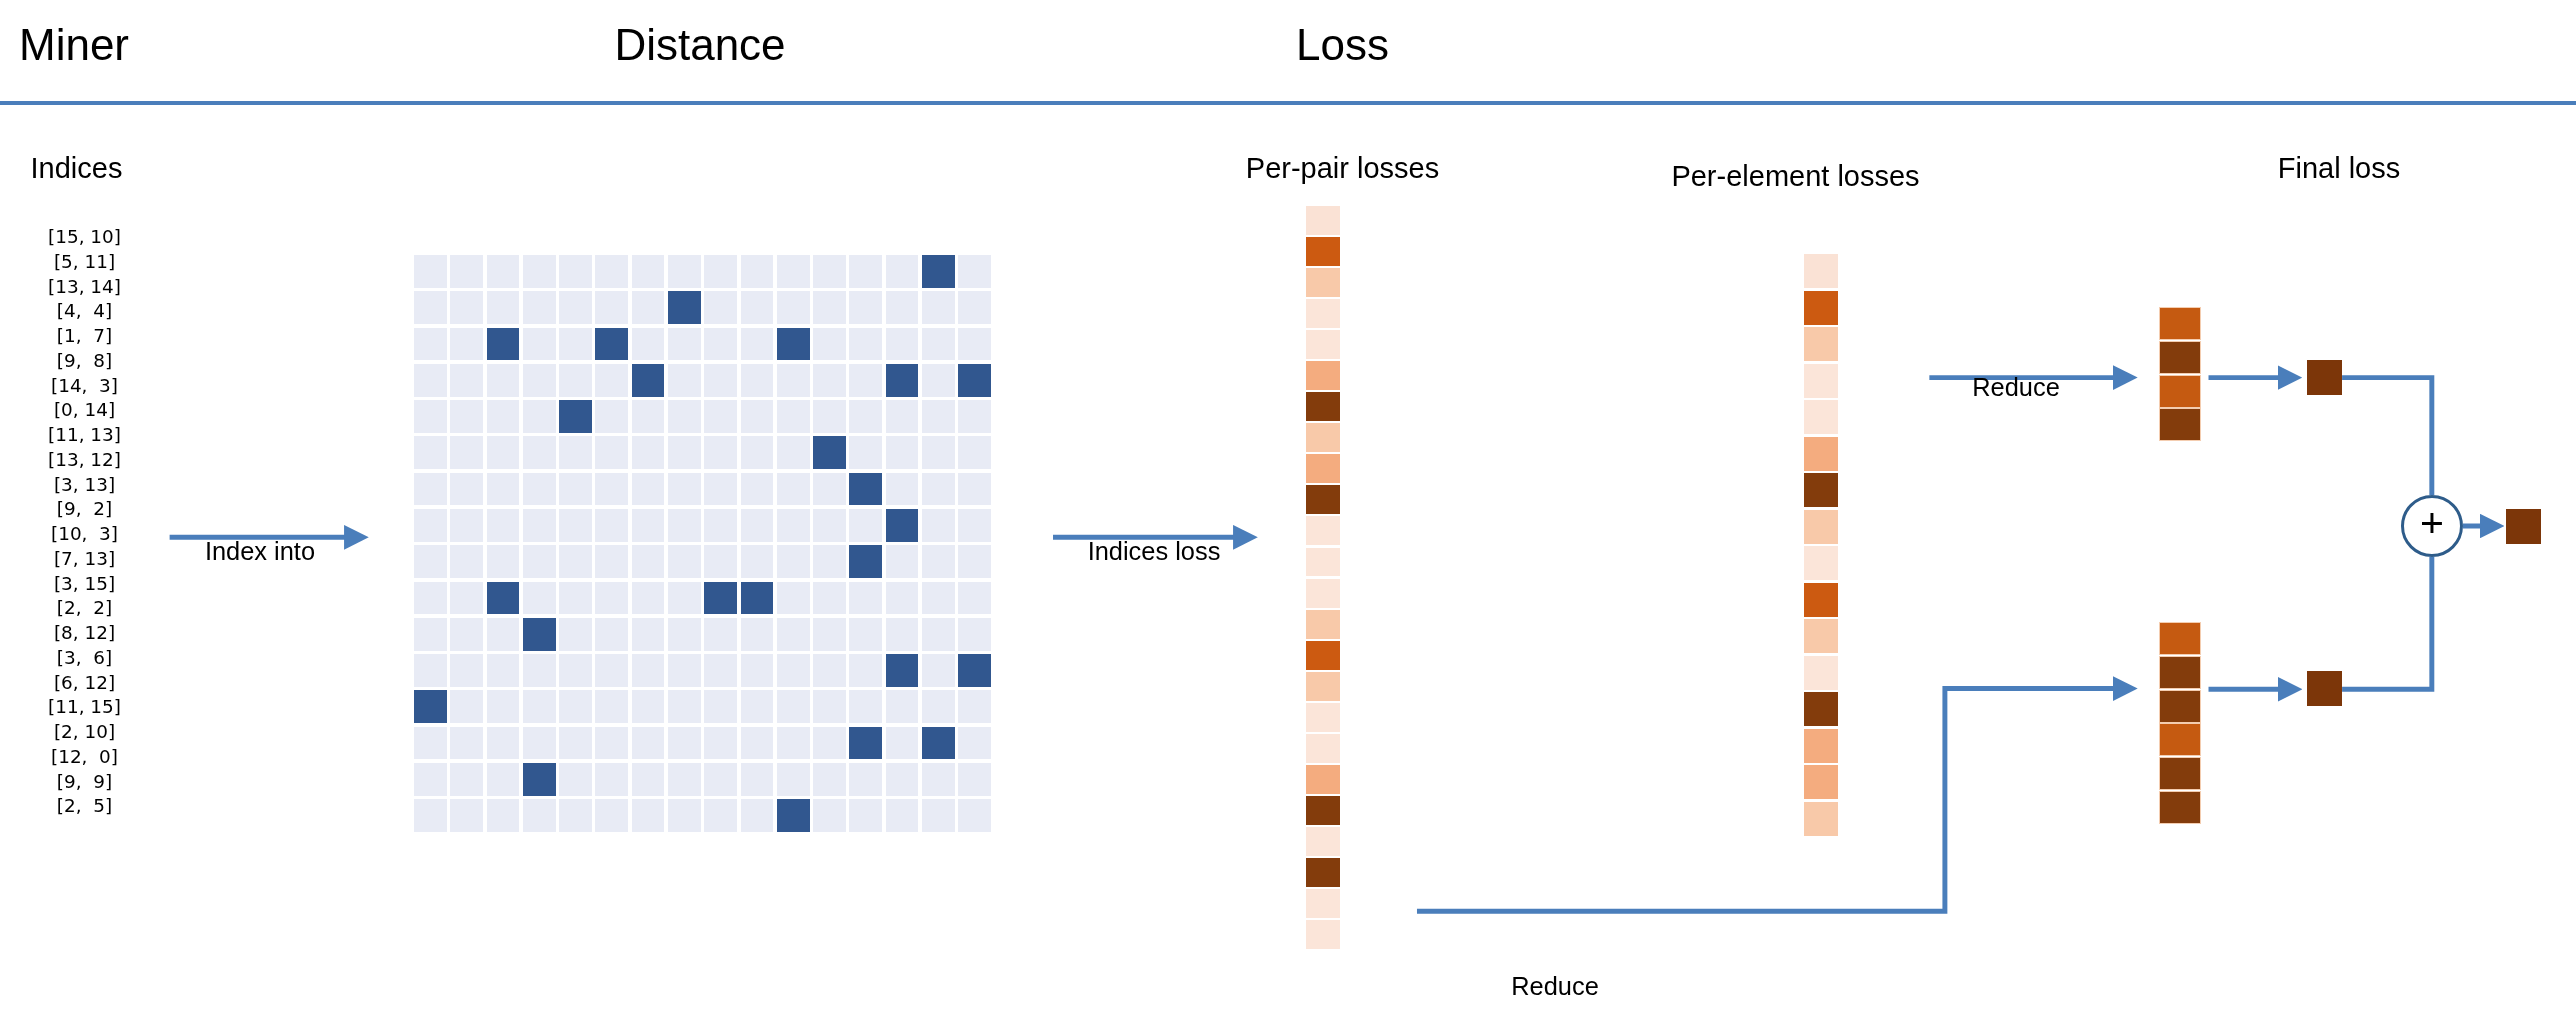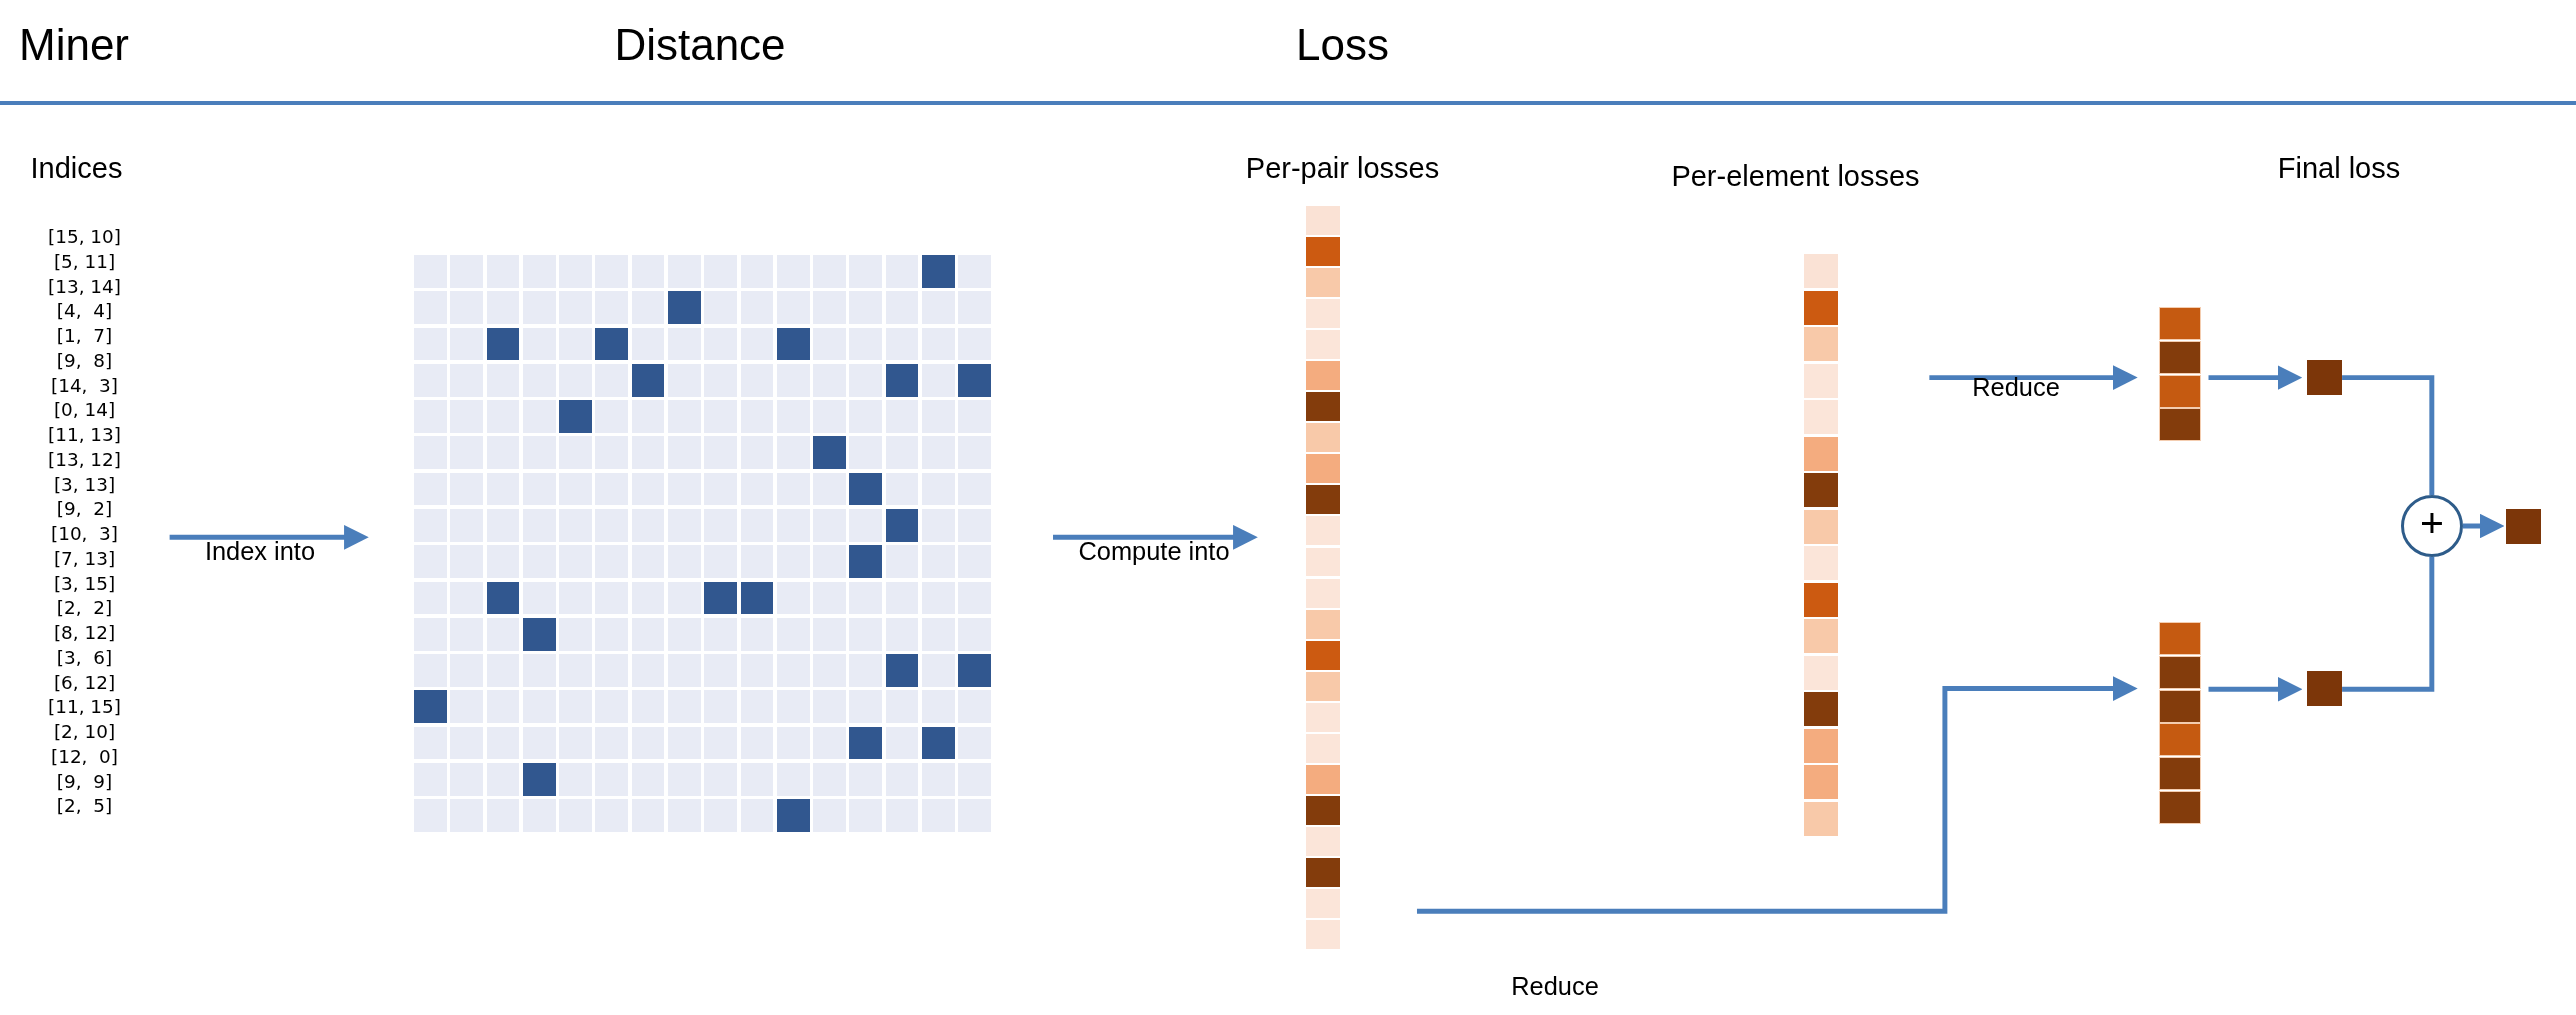--- a/index.html
+++ b/index.html
@@ -541,18 +541,18 @@
     <line x1="3125" y1="975" x2="3248" y2="975" stroke="#4a7ebb" stroke-width="7" marker-end="url(#arrowhead)"></line>
 
     <path d="M 3314,534 L 3441,534 L 3441,700" fill="none" stroke="#4a7ebb" stroke-width="7"></path>
 
     <path d="M 3314,975 L 3441,975 L 3441,788" fill="none" stroke="#4a7ebb" stroke-width="7"></path>
 
     <line x1="3485" y1="744" x2="3534" y2="744" stroke="#4a7ebb" stroke-width="7" marker-end="url(#arrowhead)"></line>
   </svg>
 
   <div class="arrow-label" style="left:154px; top:498px; width:212px;">Index into</div>
-  <div class="arrow-label" style="left:1041px; top:498px; width:226px;">Compute into</div>
+  <div class="arrow-label" style="left:1041px; top:498px; width:226px;">Indices loss</div>
   <div class="arrow-label" style="left:1924px; top:334px; width:184px;">Reduce</div>
   <div class="arrow-label" style="left:1463px; top:933px; width:184px;">Reduce</div>
 
 </div>
 
 
 </body></html>

